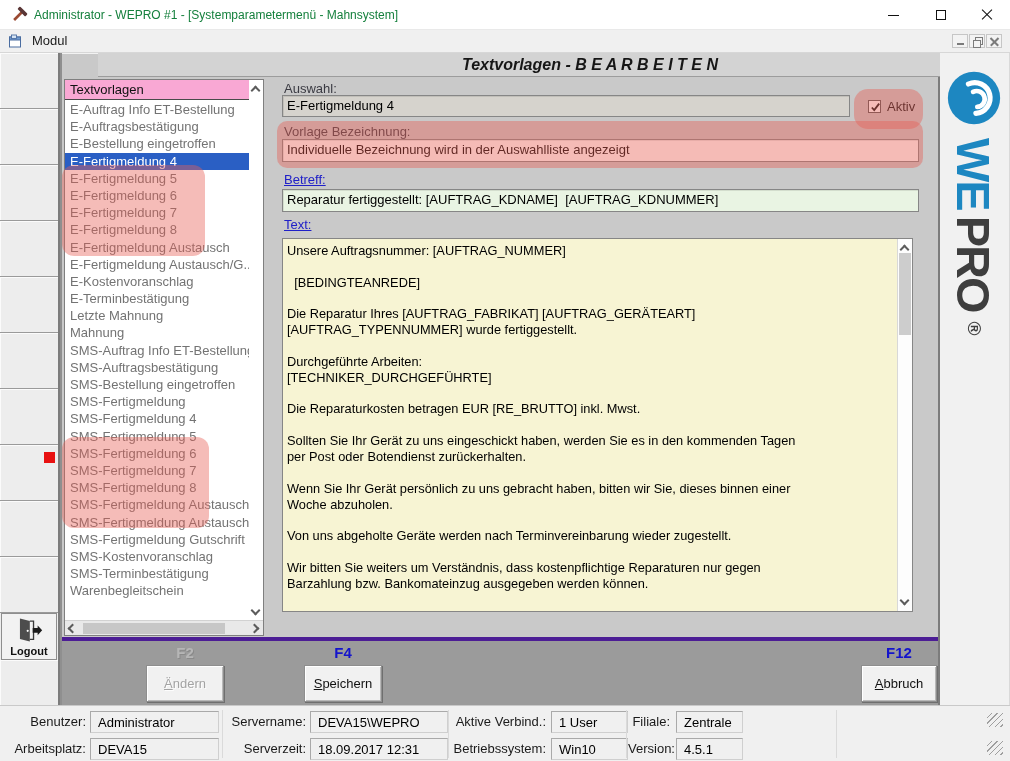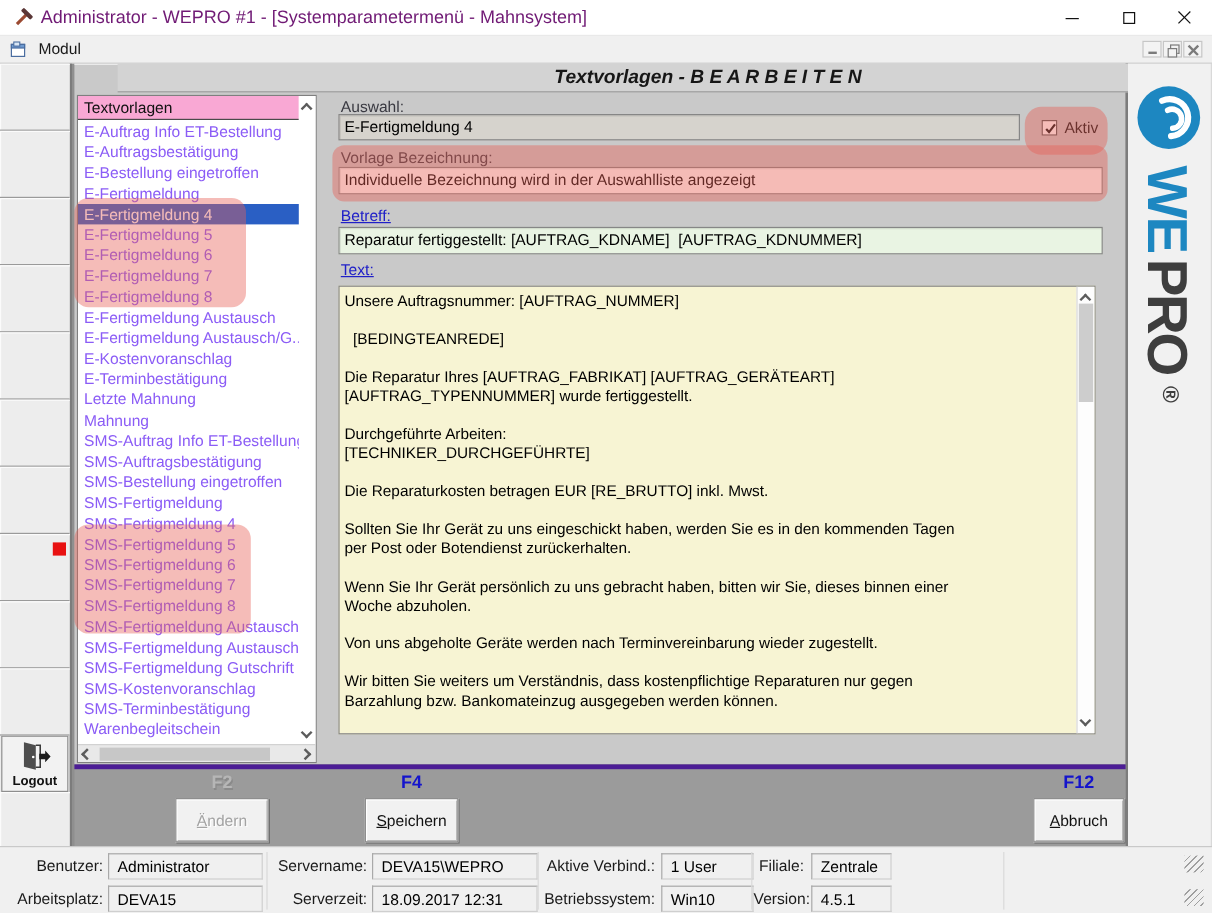--- a/index.html
+++ b/index.html
@@ -2,21 +2,21 @@
 <html style="--accent-blue: #1d87c1; --selection: #2a5fc4; --annotation: #e75f55; --field-gray: #d6d3cd; --field-green: #e9f4e3; --field-yellow: #f7f4d3; --fkey-blue: #1414cc;"><head>
 <meta charset="utf-8">
 <style>
   * { margin:0; padding:0; box-sizing:border-box; font-family:"Liberation Sans", sans-serif; }
   html,body { width:1010px; height:761px; }
   body { position:relative; overflow:hidden; background:#fff; box-shadow:inset 0 0 0 1px #9a9a9a; }
 
   
   .titlebar { position:absolute; left:0; top:0; width:1010px; height:30px; background:#fff; border-bottom:1px solid #e9e9e9; }
   .app-icon { position:absolute; left:10px; top:6px; width:18px; height:18px; }
-  .win-title { position:absolute; left:34px; top:0; line-height:30px; font-size:15px; color:#701a75; white-space:nowrap; }
+  .win-title { position:absolute; left:34px; top:0; line-height:30px; font-size:12px; color:#15803d; white-space:nowrap; }
   .win-btn { position:absolute; top:0; width:45px; height:30px; display:flex; align-items:center; justify-content:center; }
   .win-btn.min { left:871px; } .win-btn.max { left:918px; } .win-btn.close { left:964px; }
   .glyph-min { width:11px; height:1px; background:#111; }
   .glyph-max { width:10px; height:10px; border:1px solid #111; }
   .glyph-x { position:relative; width:12px; height:12px; }
   .glyph-x::before,.glyph-x::after { content:""; position:absolute; left:-1px; top:5px; width:14px; height:1px; background:#111; }
   .glyph-x::before { transform:rotate(45deg); } .glyph-x::after { transform:rotate(-45deg); }
 
   
   .menubar { position:absolute; left:0; top:30px; width:1010px; height:23px; background:#f0f0f0; border-bottom:1px solid #d7d7d7; }
@@ -46,21 +46,21 @@
   
   .panel { position:absolute; left:62px; top:53px; width:876px; height:584px; background:#c9c9c9; border-top:1px solid #f2f2f2; }
   .panel-right-edge { position:absolute; left:938px; top:53px; width:2px; height:652px; background:#7c7c7c; }
   .panel-title-strip { position:absolute; left:62px; top:53px; width:984px; height:24px; background:#d3d3d3; border-bottom:1px solid #9c9c9c; text-align:center;margin-left:36px; }
   .panel-title { display:inline-block; line-height:23px; font-size:16px; font-weight:bold; font-style:italic; color:#161616; }
 
   
   .listbox { position:absolute; left:64px; top:79px; width:200px; height:557px; background:#fff; border:1px solid #7f7f7f; overflow:hidden; }
   .list-header { position:absolute; left:0; top:0; width:184px; height:20px; line-height:20px; font-size:13px; color:#111; padding-left:5px; border-bottom:1px solid #4a4a4a; background:#f9a8d4; }
   .list-items { position:absolute; left:0; top:21px; width:186px; height:519px; overflow:hidden; }
-  .list-item { height:17.2px; line-height:17.2px; font-size:13px; color:#8b5cf6; padding-left:5px; white-space:nowrap; overflow:hidden; }
+  .list-item { height:17.2px; line-height:17.2px; font-size:13px; color:#737373; padding-left:5px; white-space:nowrap; overflow:hidden; }
   .list-item.selected { background:var(--selection,#2a5fc4); color:#fff; }
   .vscroll { position:absolute; right:0; top:0; width:14px; height:540px; background:#fff; }
   .hscroll { position:absolute; left:0; bottom:0; width:198px; height:15px; background:#e9e9e9; border-top:1px solid #d2d2d2; }
   .hscroll-thumb { position:absolute; left:18px; top:2px; width:142px; height:11px; background:#c7c7c7; }
   .chev { width:7px; height:7px; border-right:2px solid #5c5c5c; border-bottom:2px solid #5c5c5c; }
   .chev.up { transform:rotate(-135deg); } .chev.down { transform:rotate(45deg); }
   .chev.left { transform:rotate(135deg); } .chev.right { transform:rotate(-45deg); }
   .vscroll .up { position:absolute; left:3px; top:7px; }
   .vscroll .down { position:absolute; left:3px; top:527px; }
   .hscroll .left { position:absolute; left:4px; top:4px; }
@@ -189,21 +189,20 @@
 <div class="panel-title-strip">
   <span class="panel-title">Textvorlagen - B E A R B E I T E N</span>
 </div>
 
 <div class="listbox">
   <div class="list-header">Textvorlagen</div>
   <div class="list-items" id="list-items">
       <div class="list-item">E-Auftrag Info ET-Bestellung</div>
       <div class="list-item">E-Auftragsbestätigung</div>
       <div class="list-item">E-Bestellung eingetroffen</div>
-      <div class="list-item">E-Fertigmeldung</div>
       <div class="list-item selected">E-Fertigmeldung 4</div>
       <div class="list-item">E-Fertigmeldung 5</div>
       <div class="list-item">E-Fertigmeldung 6</div>
       <div class="list-item">E-Fertigmeldung 7</div>
       <div class="list-item">E-Fertigmeldung 8</div>
       <div class="list-item">E-Fertigmeldung Austausch</div>
       <div class="list-item">E-Fertigmeldung Austausch/G..</div>
       <div class="list-item">E-Kostenvoranschlag</div>
       <div class="list-item">E-Terminbestätigung</div>
       <div class="list-item">Letzte Mahnung</div>

